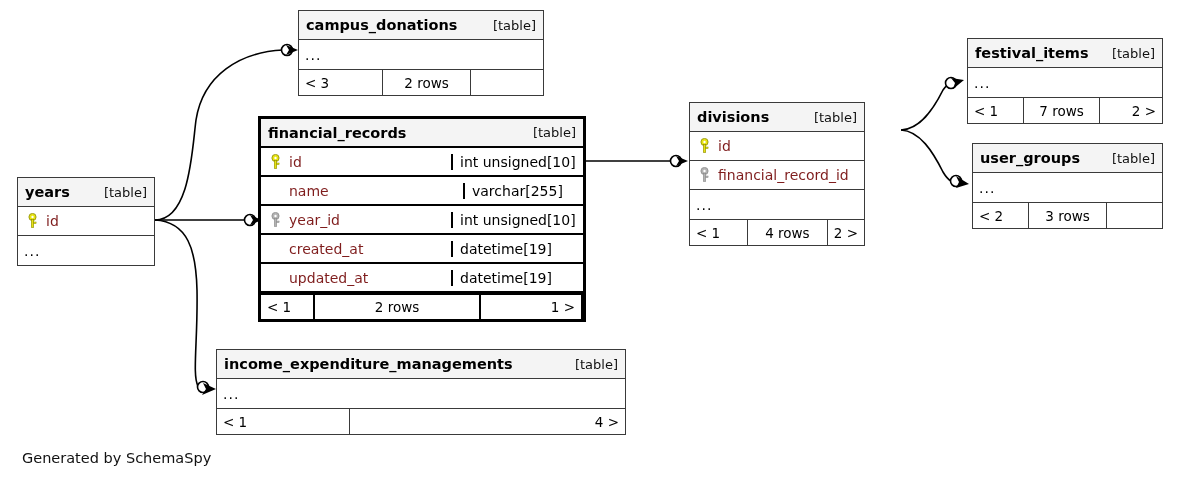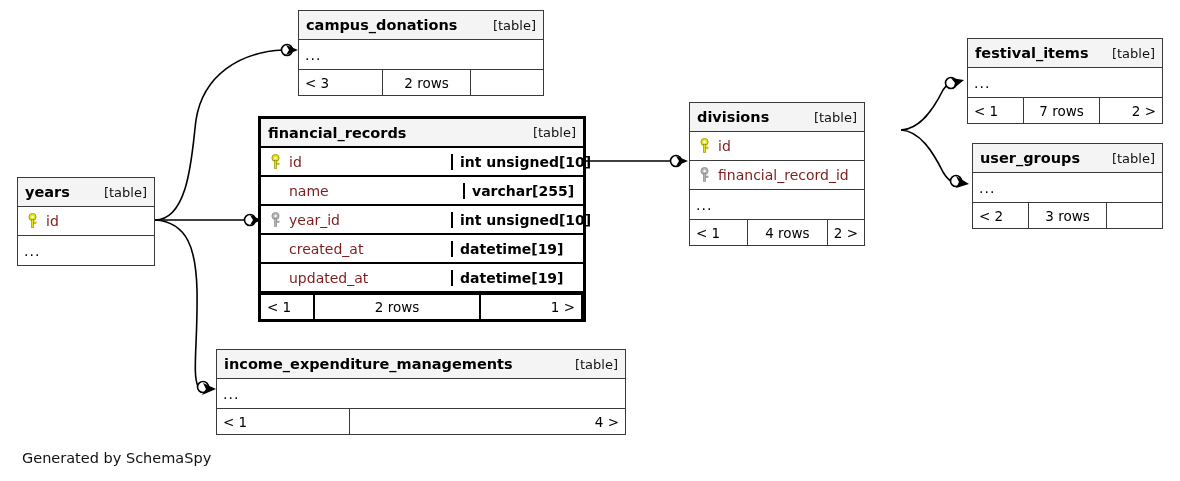--- a/index.html
+++ b/index.html
@@ -80,21 +80,20 @@
   .coltype {
     font-size: 14px;
     color: #000;
     padding-left: 7px;
     padding-right: 4px;
     display: flex;
     align-items: center;
     white-space: nowrap;
     border-left: 1px solid #3a3a3a;
     box-sizing: border-box;
-    font-weight: bold;
   }
   .tbl.thick .coltype { border-left: 2px solid #000; }
   .ellipsis-row {
     padding-left: 6px;
     font-size: 14px;
     color: #000;
     letter-spacing: 1px;
   }
   .keyicon {
     width: 13px;

